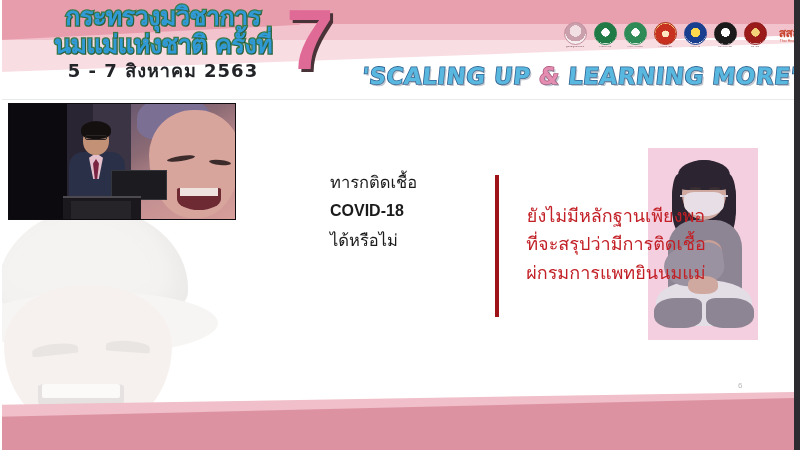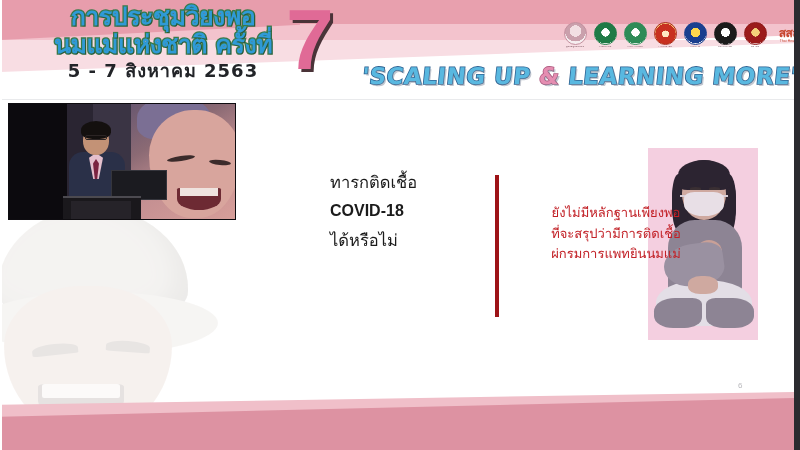--- a/index.html
+++ b/index.html
@@ -244,23 +244,23 @@
   #question-block .q-en { font-family:"Liberation Sans", sans-serif; font-weight:bold; font-size:16px; }
 
   #divider-bar {
     position:absolute; left:495px; top:175px; width:4px; height:142px;
     background:#9d1317;
   }
 
   #answer-block {
     position:absolute; left:505px; top:203px; width:222px;
     text-align:center;
-    font-family:Liberation Sans, sans-serif;
+    font-family:Liberation Mono, monospace;
     color:#c22026;
-    font-size:13px;
+    font-size:18px;
     line-height:1.58;
     z-index:3;
   }
 
   
   #illustration {
     position:absolute; left:648px; top:148px; width:110px; height:192px;
     background:#f4cfe0; overflow:hidden; z-index:2;
   }
   #ill-hair-back { position:absolute; left:24px; top:12px; width:64px; height:76px;
@@ -314,21 +314,21 @@
 
   <div id="slide">
 
     <div class="band-dark-top"></div>
     <div class="band-mid"></div>
     <div class="band-light"></div>
     <div class="band-dark-top2"></div>
     <div class="header-hairline"></div>
 
     <div id="headline">
-      <div class="hl-line l1">การประชุมวิยงพอ</div>
+      <div class="hl-line l1">กระทรวงุมวิชาการ</div>
       <div class="hl-line l2">นมแม่แห่งชาติ ครั้งที่</div>
       <div class="hl-date">5 - 7 สิงหาคม 2563</div>
     </div>
 
     <div id="edition-number">7</div>
 
     <div id="logos">
       <div class="logo">
         <div class="seal s1"></div>
         <div class="cap">มูลนิธิศูนย์นมแม่</div>

